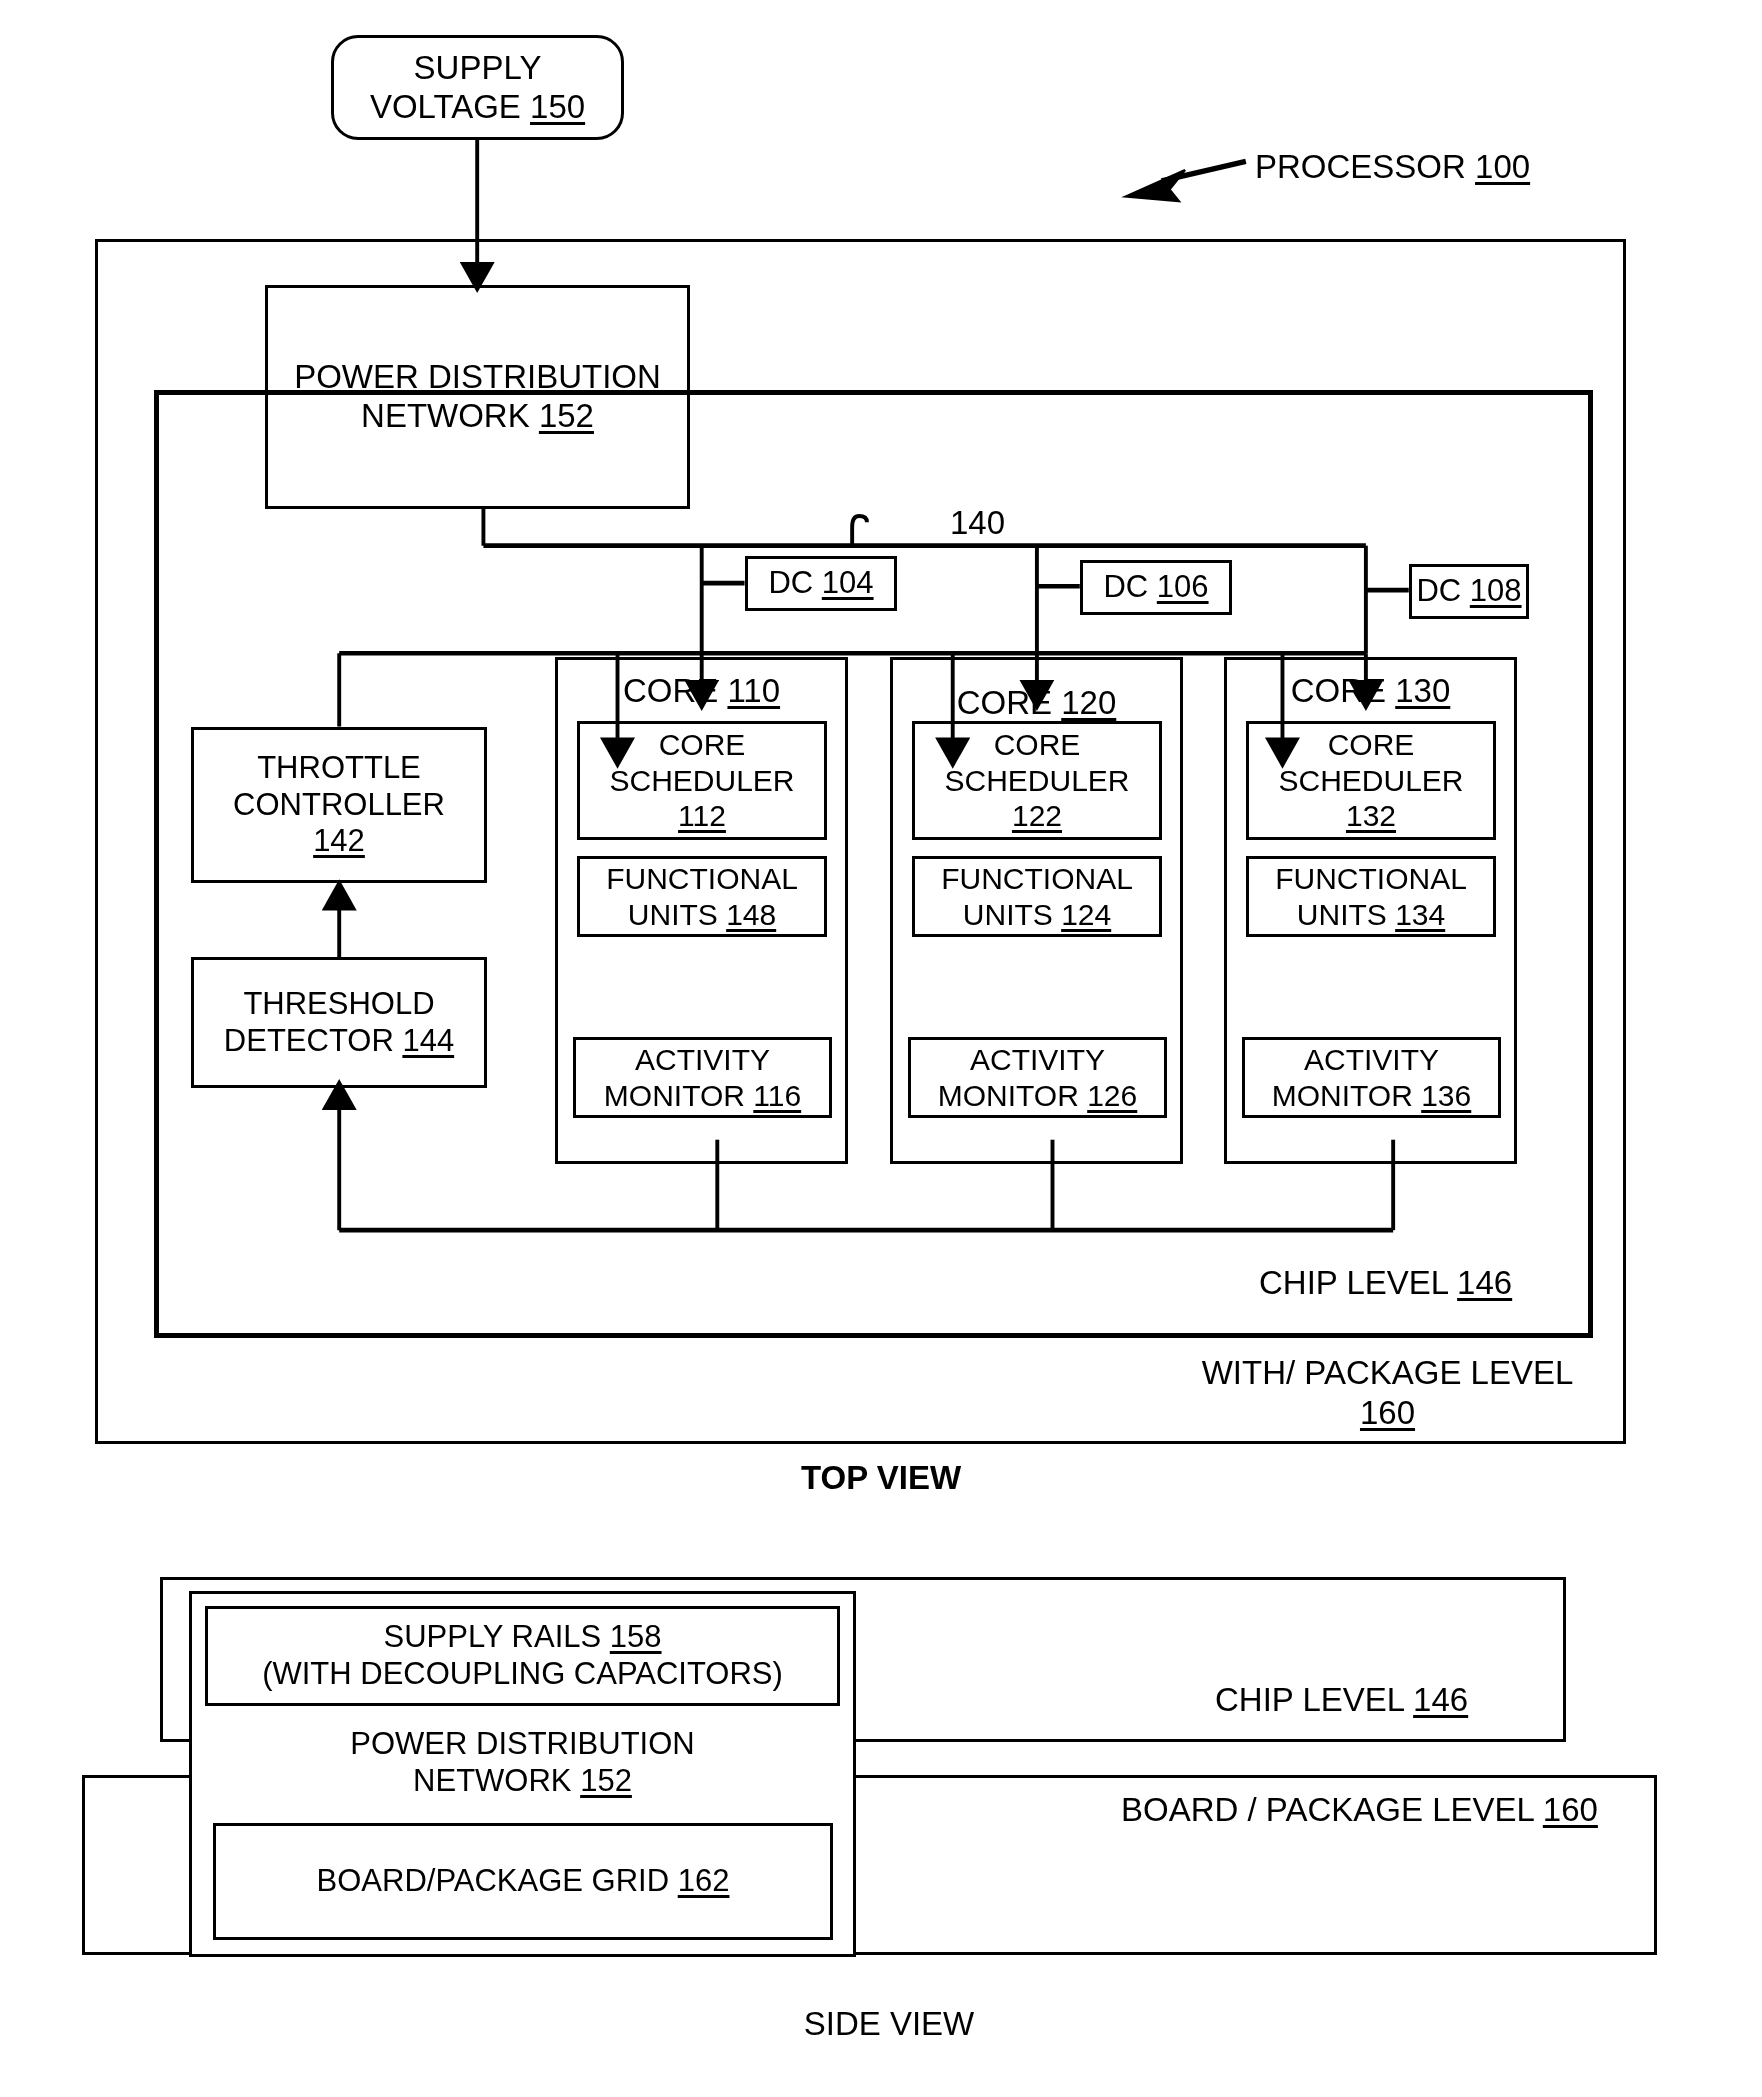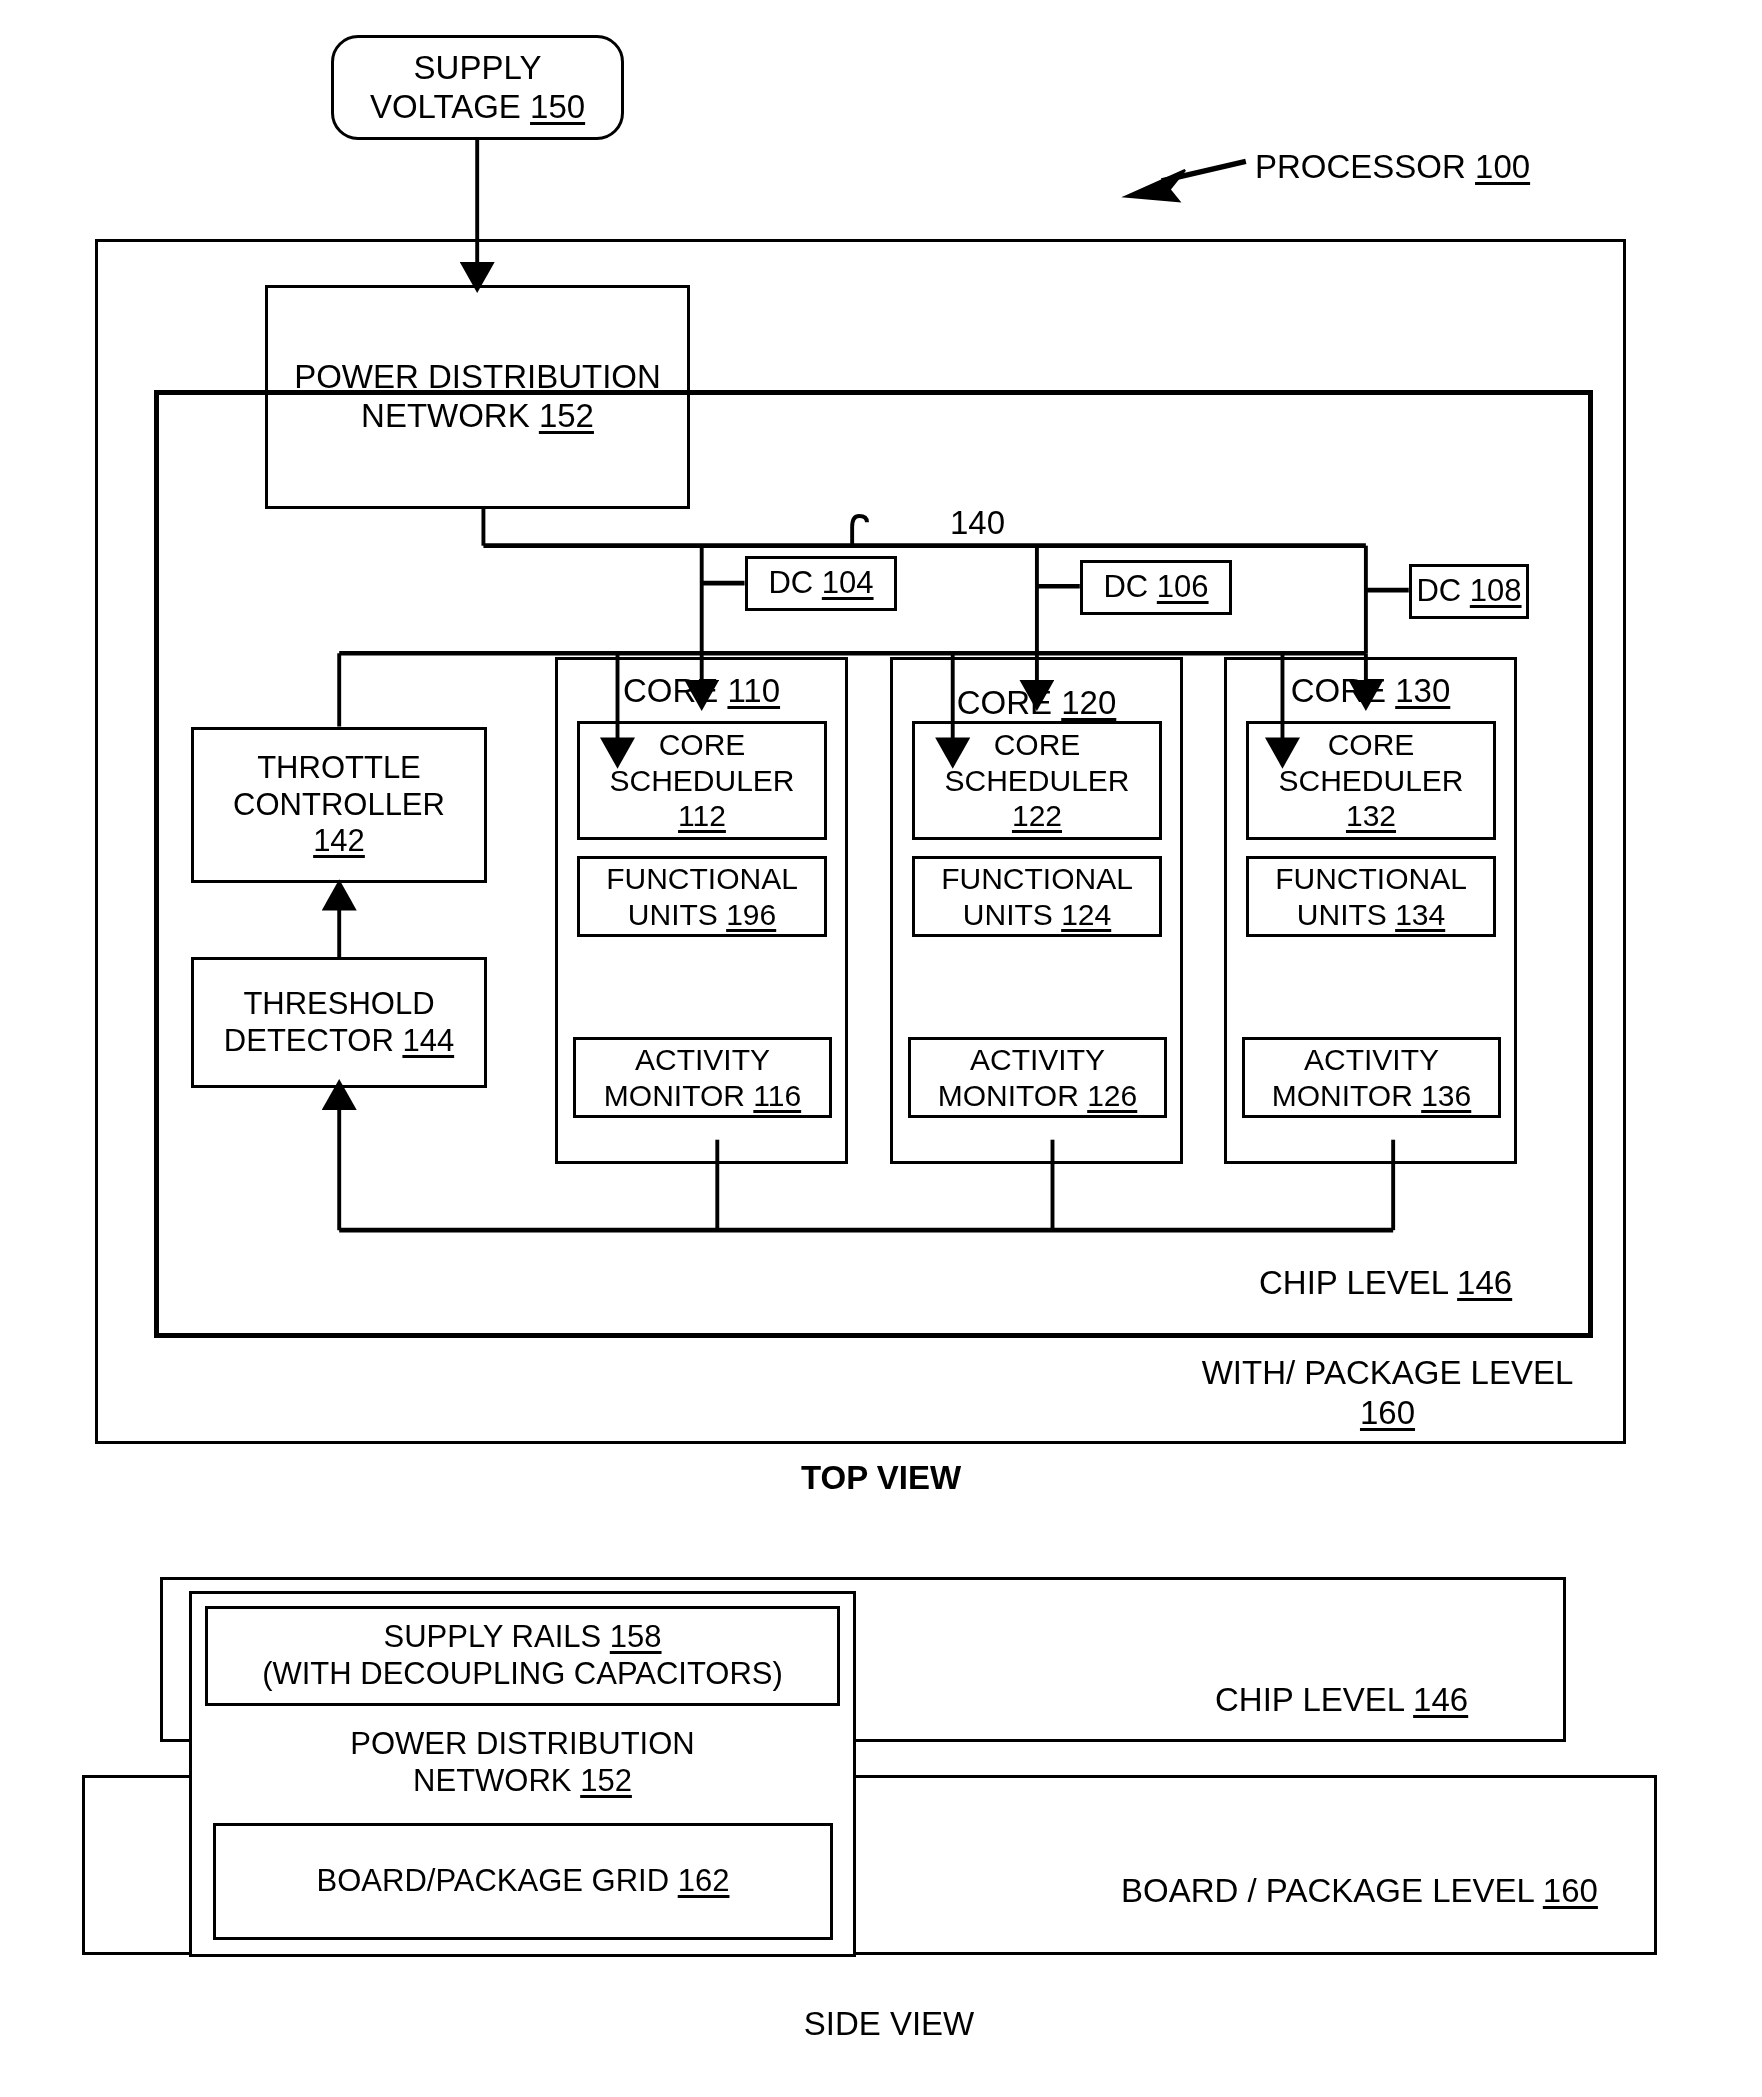--- a/index.html
+++ b/index.html
@@ -132,21 +132,21 @@
   <div class="box thin ctr" style="left:577px;top:721px;width:250px;height:119px;">
     <div class="f38">
       <div>CORE</div>
       <div>SCHEDULER</div>
       <div class="u">112</div>
     </div>
   </div>
   <div class="box thin ctr" style="left:577px;top:856px;width:250px;height:81px;">
     <div class="f38">
       <div>FUNCTIONAL</div>
-      <div><span>UNITS </span><span class="u">196</span></div>
+      <div><span>UNITS </span><span class="u">148</span></div>
     </div>
   </div>
   <div class="box thin ctr" style="left:573px;top:1037px;width:259px;height:81px;">
     <div class="f38">
       <div>ACTIVITY</div>
       <div><span>MONITOR </span><span class="u">116</span></div>
     </div>
   </div>
 
   <div class="box thin" style="left:890px;top:657px;width:293px;height:507px;"></div>
@@ -229,21 +229,21 @@
   </div>
 
   <div class="box thin ctr" style="left:213px;top:1823px;width:620px;height:117px;background:#fff;">
     <div class="f40"><span>BOARD/PACKAGE  GRID </span><span class="u">162</span></div>
   </div>
 
   <div class="label f42" style="left:1215px;top:1680px;">
     <span>CHIP LEVEL </span><span class="u">146</span>
   </div>
 
-  <div class="label f42" style="left:1121px;top:1871px;">
+  <div class="label f42" style="left:1121px;top:1790px;">
     <span>BOARD / PACKAGE LEVEL </span><span class="u">160</span>
   </div>
 
   <div class="label f42" style="left:8px;top:2004px;width:1762px;text-align:center;">
     <span>SIDE VIEW</span>
   </div>
 
 </div>
 
 

